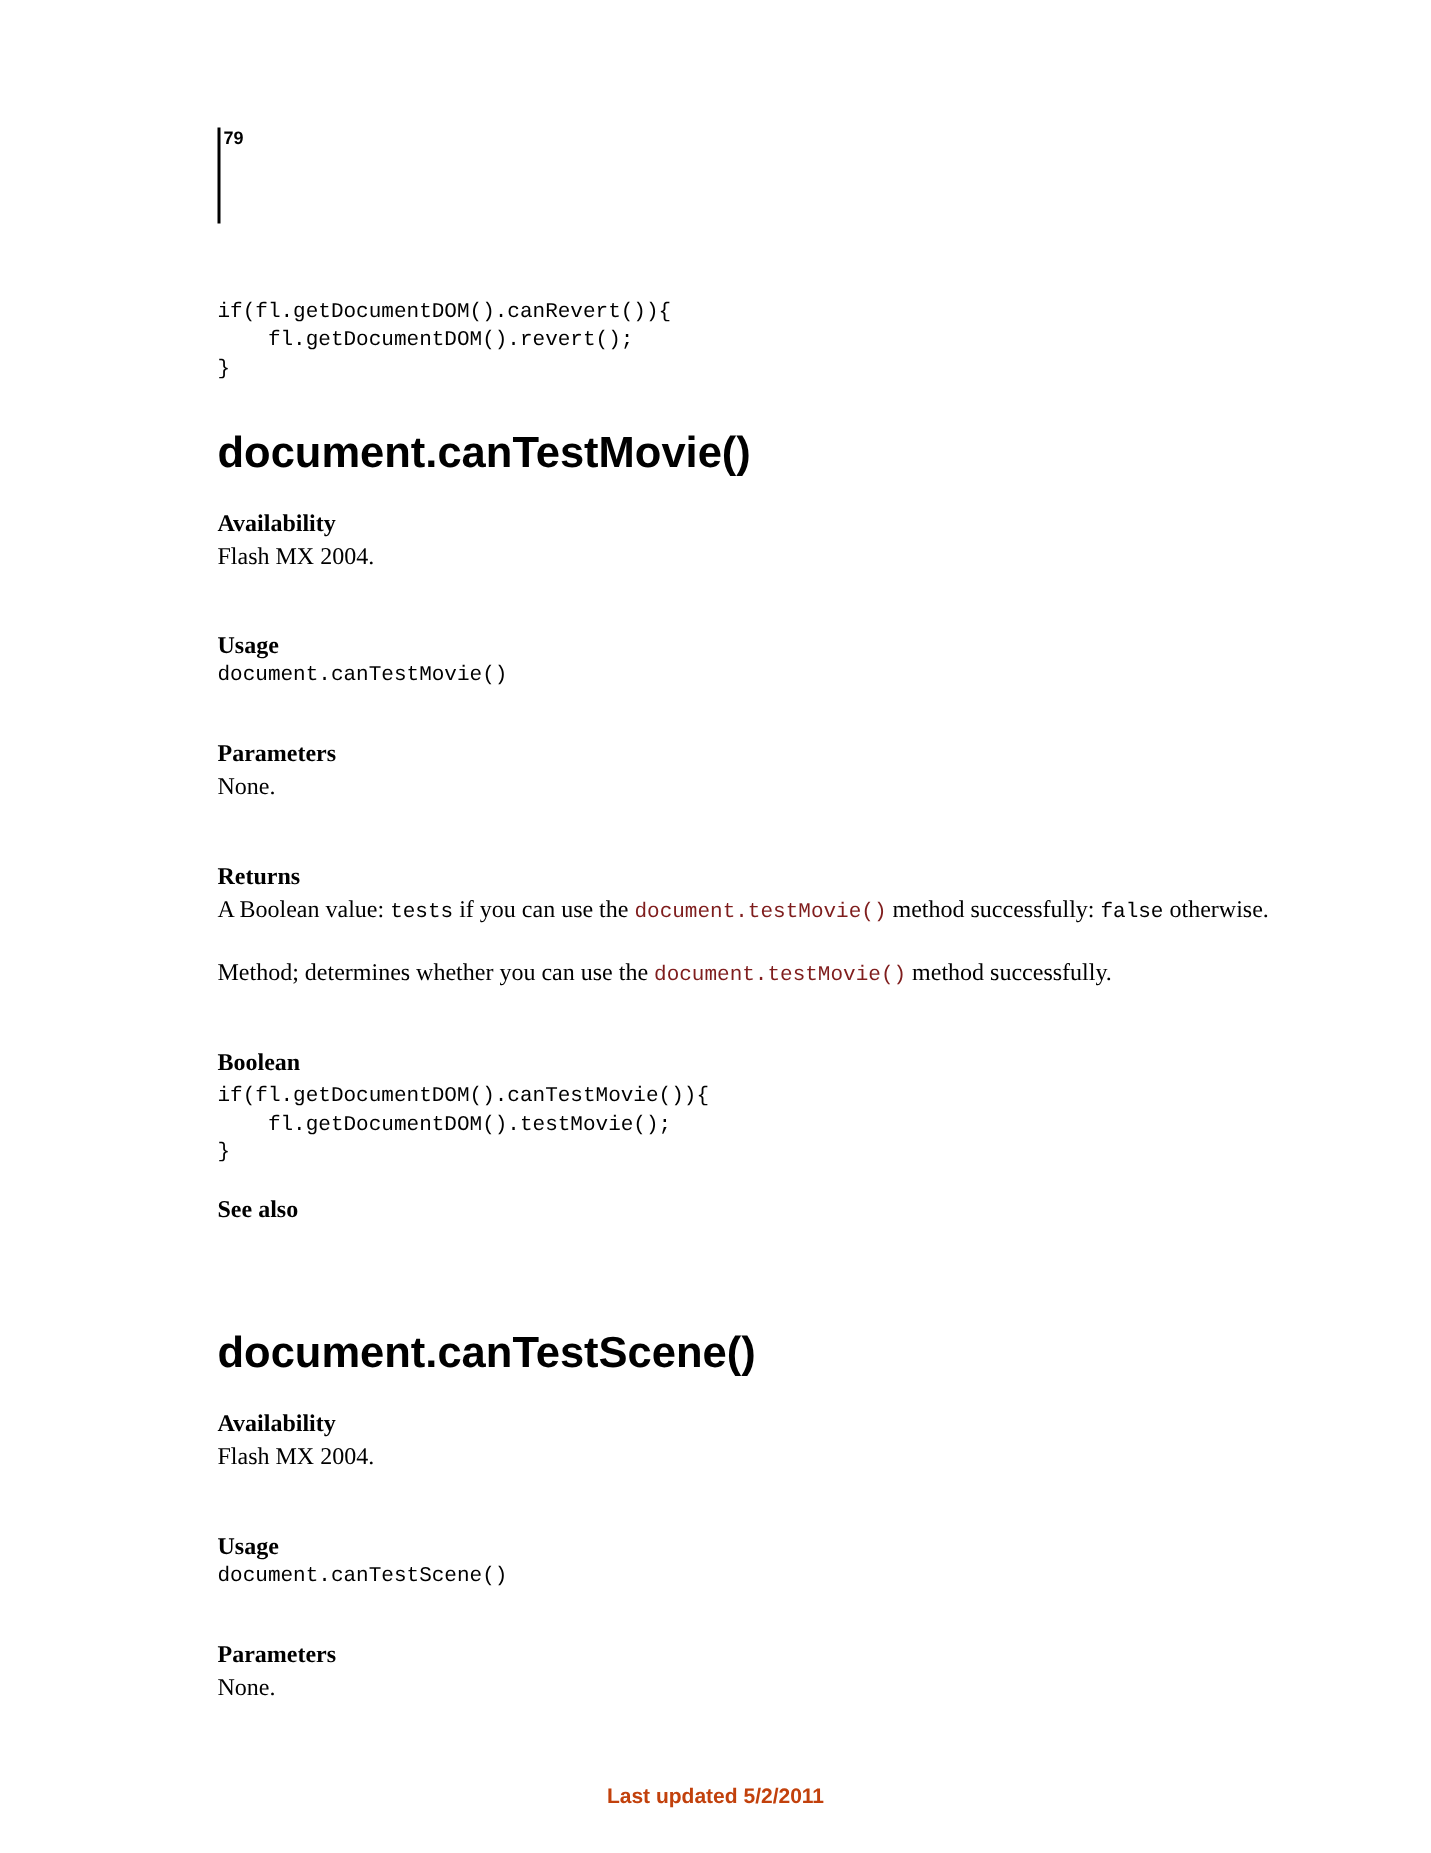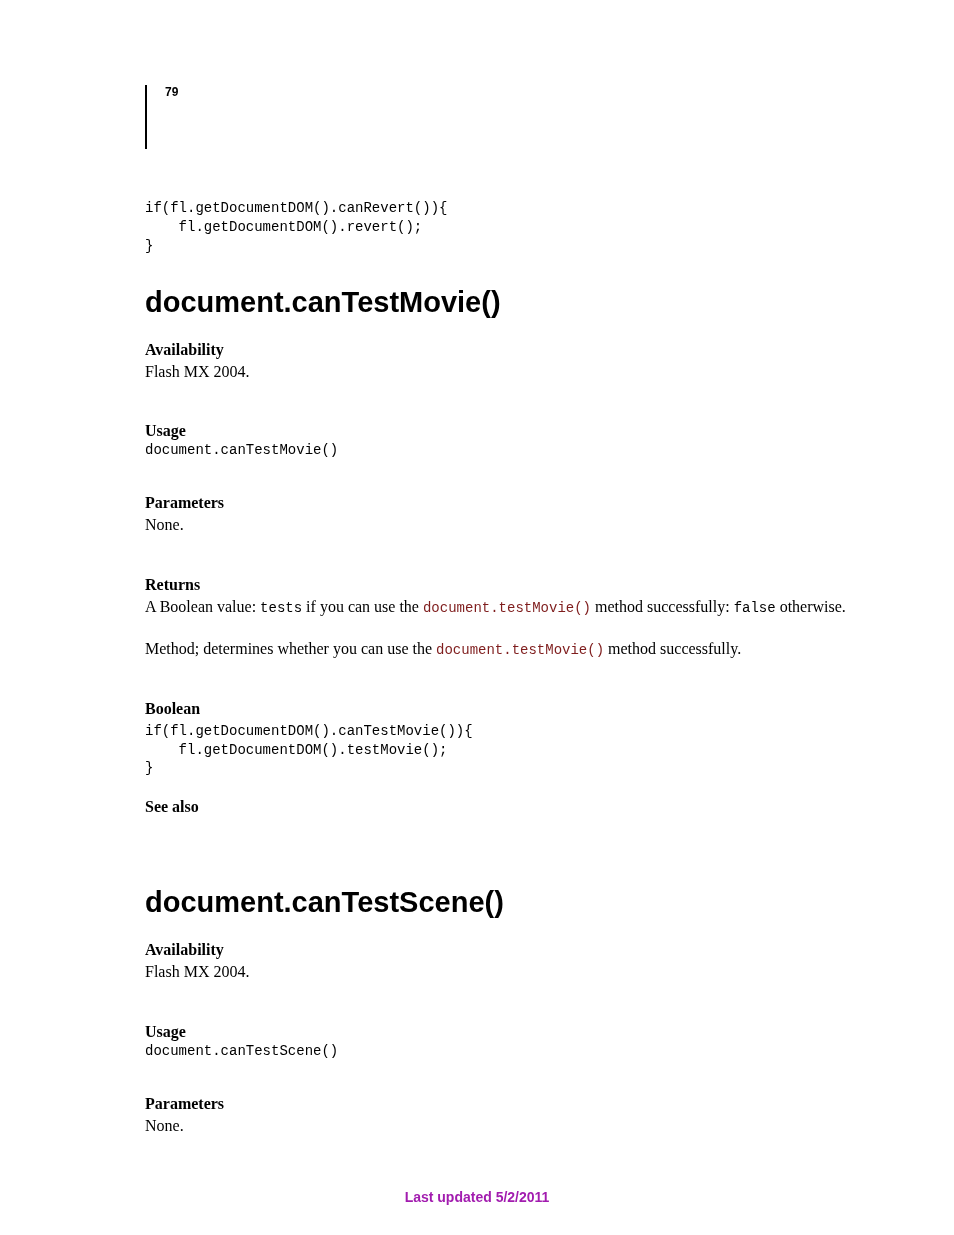--- a/index.html
+++ b/index.html
@@ -38,21 +38,21 @@
     font-size: 12px;
     font-weight: 700;
     margin-top: 2px;
   }
   .page-number-box {
     text-align: right;
     font-family: "Myriad Pro", Arial, Helvetica, sans-serif;
     font-weight: 700;
     font-size: 12px;
     border-left: 2px solid #000;
-    padding-left: 18px;
+    padding-left: 2px;
     padding-bottom: 28px;
     min-height: 36px;
   }
   .code-block {
     font-family: "Courier New", Courier, monospace;
     font-size: 14px;
     white-space: pre;
     line-height: 1.35;
     margin: 4px 0 30px 0;
   }
@@ -83,21 +83,21 @@
     font-size: 14px;
   }
   .footer {
     position: absolute;
     bottom: 30px;
     left: 0;
     right: 0;
     text-align: center;
     font-family: "Myriad Pro", Arial, Helvetica, sans-serif;
     font-weight: 700;
-    color: #a21caf;
+    color: #c2410c;
     font-size: 14px;
   }
   .big-gap { height: 40px; }
   .section-gap { height: 16px; }
 </style>
 </head>
 <body>
 
 <div class="page">
 

